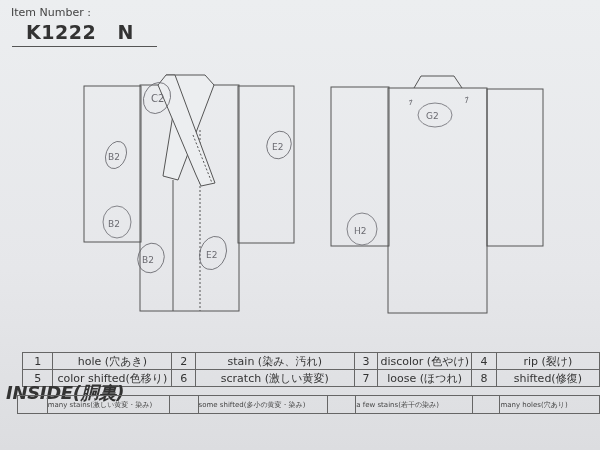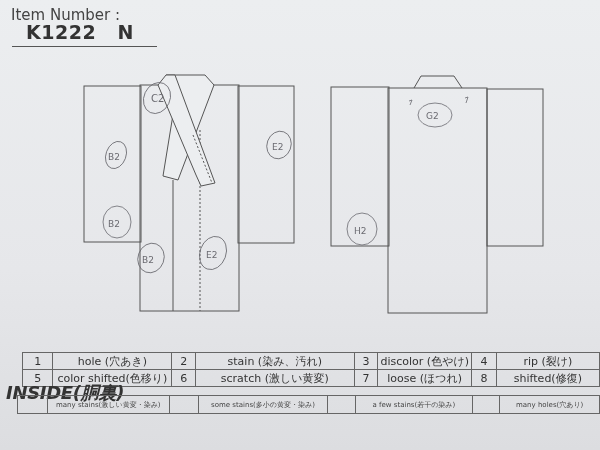--- a/index.html
+++ b/index.html
@@ -1,28 +1,28 @@
 <!DOCTYPE html>
 <html><head>
 <meta charset="utf-8">
 <style>
   html,body{margin:0;padding:0;}
   body{width:600px;height:450px;overflow:hidden;background:#e4e5e8;position:relative;
     font-family:"DejaVu Sans","Liberation Sans",sans-serif;color:#333;}
   .paper{position:absolute;left:0;top:0;width:600px;height:450px;
     background:linear-gradient(180deg,#eceef0 0%,#e6e7ea 60%,#dcdde0 100%);}
-  .item-label{position:absolute;left:11px;top:6px;font-size:15px;color:#444;}
+  .item-label{position:absolute;left:11px;top:6px;font-size:11px;color:#444;}
   .item-number{position:absolute;left:26px;top:21px;font-size:19px;color:#333;letter-spacing:0.5px;font-weight:bold;}
   .item-underline{position:absolute;left:12px;top:46px;width:145px;height:1px;background:#555;}
   svg.diagram{position:absolute;left:0;top:0;}
   table.legend{position:absolute;left:22px;top:352px;border-collapse:collapse;}
   table.legend td{border:1px solid #666;height:16px;font-size:11px;text-align:center;padding:0 2px;color:#333;white-space:nowrap;}
   .inside-title{position:absolute;left:6px;top:381px;font-size:18px;font-style:italic;font-weight:bold;color:#333;letter-spacing:-0.3px;}
   table.inside{position:absolute;left:17px;top:395px;border-collapse:collapse;}
-  table.inside td{border:1px solid #666;height:17px;font-size:7px;text-align:center;color:#444;white-space:nowrap;padding:0;}
+  table.inside td{border:1px solid #666;height:17px;font-size:7px;color:#444;white-space:nowrap;padding:0;}
 </style>
 </head>
 <body>
 
 <div class="paper">
   <div class="item-label">Item Number :</div>
   <div class="item-number">K1222&nbsp;&nbsp;&nbsp;N</div>
   <div class="item-underline"></div>
 
   <svg class="diagram" width="600" height="350" viewBox="0 0 600 350">
@@ -98,21 +98,21 @@
     </table>
 
   <div class="inside-title">INSIDE(胴裏)</div>
 
   <table class="inside">
     <tbody>
         <tr>
       <td style="width:30px"></td>
       <td style="width:122px">many stains(激しい黄変・染み)</td>
       <td style="width:29px"></td>
-      <td style="width:130px">some stains(多小の黄変・染み)</td>
+      <td style="width:130px">some shifted(多小の黄変・染み)</td>
       <td style="width:28px"></td>
       <td style="width:117px">a few stains(若干の染み)</td>
       <td style="width:28px"></td>
       <td style="width:100px">many holes(穴あり)</td>
     </tr>
   </tbody>
     </table>
 </div>
 
 </body></html>

